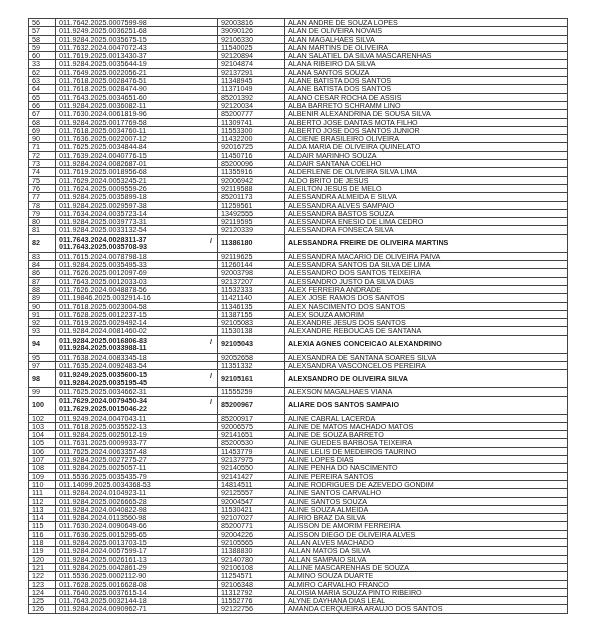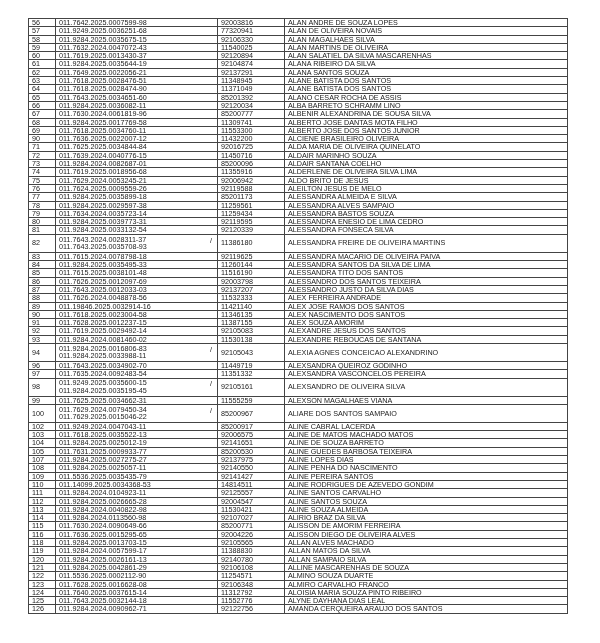--- a/index.html
+++ b/index.html
@@ -15,21 +15,21 @@
   }
   #doc-table td {
     border: 1px solid #444;
     padding: 0 3px;
     height: 7.3px;
     line-height: 7.3px;
     white-space: nowrap;
     overflow: hidden;
     vertical-align: middle;
   }
-  #doc-table tr.dbl td { height: 17px; line-height: 7.6px; }
+  #doc-table tr.dbl td { height: 17px; line-height: 7.6px; font-weight: bold; }
   col.c-idx { width: 27px; }
   col.c-proc { width: 162px; }
   col.c-code { width: 67px; }
   col.c-name { width: 283px; }
   .proc-wrap { position: relative; }
   .slash { position: absolute; right: 2px; top: 1px; }
 </style>
 </head>
 <body>
 
@@ -51,21 +51,21 @@
         <td>92003816</td>
         <td>ALAN ANDRE DE SOUZA LOPES</td>
       </tr>
       <tr>
         <td>57</td>
         <td>
           <div class="proc-wrap">
             <div>011.9249.2025.0036251-68</div>
           </div>
         </td>
-        <td>77320941</td>
+        <td>39090126</td>
         <td>ALAN DE OLIVEIRA NOVAIS</td>
       </tr>
       <tr>
         <td>58</td>
         <td>
           <div class="proc-wrap">
             <div>011.9284.2025.0035675-15</div>
           </div>
         </td>
         <td>92106330</td>
@@ -85,21 +85,21 @@
         <td>60</td>
         <td>
           <div class="proc-wrap">
             <div>011.7619.2025.0013430-37</div>
           </div>
         </td>
         <td>92120894</td>
         <td>ALAN SALATIEL DA SILVA MASCARENHAS</td>
       </tr>
       <tr>
-        <td>61</td>
+        <td>33</td>
         <td>
           <div class="proc-wrap">
             <div>011.9284.2025.0035644-19</div>
           </div>
         </td>
         <td>92104874</td>
         <td>ALANA RIBEIRO DA SILVA</td>
       </tr>
       <tr>
         <td>62</td>
@@ -271,21 +271,21 @@
         <td>11259561</td>
         <td>ALESSANDRA ALVES SAMPAIO</td>
       </tr>
       <tr>
         <td>79</td>
         <td>
           <div class="proc-wrap">
             <div>011.7634.2024.0035723-14</div>
           </div>
         </td>
-        <td>11259434</td>
+        <td>13492555</td>
         <td>ALESSANDRA BASTOS SOUZA</td>
       </tr>
       <tr>
         <td>80</td>
         <td>
           <div class="proc-wrap">
             <div>011.9284.2025.0039773-31</div>
           </div>
         </td>
         <td>92119595</td>
@@ -327,30 +327,20 @@
         <td>84</td>
         <td>
           <div class="proc-wrap">
             <div>011.9284.2025.0035495-33</div>
           </div>
         </td>
         <td>11260144</td>
         <td>ALESSANDRA SANTOS DA SILVA DE LIMA</td>
       </tr>
       <tr>
-        <td>85</td>
-        <td>
-          <div class="proc-wrap">
-            <div>011.7615.2025.0038101-48</div>
-          </div>
-        </td>
-        <td>11516190</td>
-        <td>ALESSANDRA TITO DOS SANTOS</td>
-      </tr>
-      <tr>
         <td>86</td>
         <td>
           <div class="proc-wrap">
             <div>011.7626.2025.0012097-69</div>
           </div>
         </td>
         <td>92003798</td>
         <td>ALESSANDRO DOS SANTOS TEIXEIRA</td>
       </tr>
       <tr>
@@ -429,28 +419,28 @@
           <div class="proc-wrap">
             <div>011.9284.2025.0016806-83</div>
             <div>011.9284.2025.0033988-11</div>
             <span class="slash">/</span>
           </div>
         </td>
         <td>92105043</td>
         <td>ALEXIA AGNES CONCEICAO ALEXANDRINO</td>
       </tr>
       <tr>
-        <td>96</td>
-        <td>
-          <div class="proc-wrap">
-            <div>011.7643.2025.0034902-70</div>
-          </div>
-        </td>
-        <td>11449719</td>
-        <td>ALEXSANDRA QUEIROZ GODINHO</td>
+        <td>95</td>
+        <td>
+          <div class="proc-wrap">
+            <div>011.7638.2024.0083345-18</div>
+          </div>
+        </td>
+        <td>92052658</td>
+        <td>ALEXSANDRA DE SANTANA SOARES SILVA</td>
       </tr>
       <tr>
         <td>97</td>
         <td>
           <div class="proc-wrap">
             <div>011.7635.2024.0092483-54</div>
           </div>
         </td>
         <td>11351332</td>
         <td>ALEXSANDRA VASCONCELOS PEREIRA</td>
@@ -521,20 +511,30 @@
       </tr>
       <tr>
         <td>105</td>
         <td>
           <div class="proc-wrap">
             <div>011.7631.2025.0009933-77</div>
           </div>
         </td>
         <td>85200530</td>
         <td>ALINE GUEDES BARBOSA TEIXEIRA</td>
+      </tr>
+      <tr>
+        <td>106</td>
+        <td>
+          <div class="proc-wrap">
+            <div>011.7625.2024.0063357-48</div>
+          </div>
+        </td>
+        <td>11453779</td>
+        <td>ALINE LELIS DE MEDEIROS TAURINO</td>
       </tr>
       <tr>
         <td>107</td>
         <td>
           <div class="proc-wrap">
             <div>011.9284.2025.0027275-27</div>
           </div>
         </td>
         <td>92137975</td>
         <td>ALINE LOPES DIAS</td>

